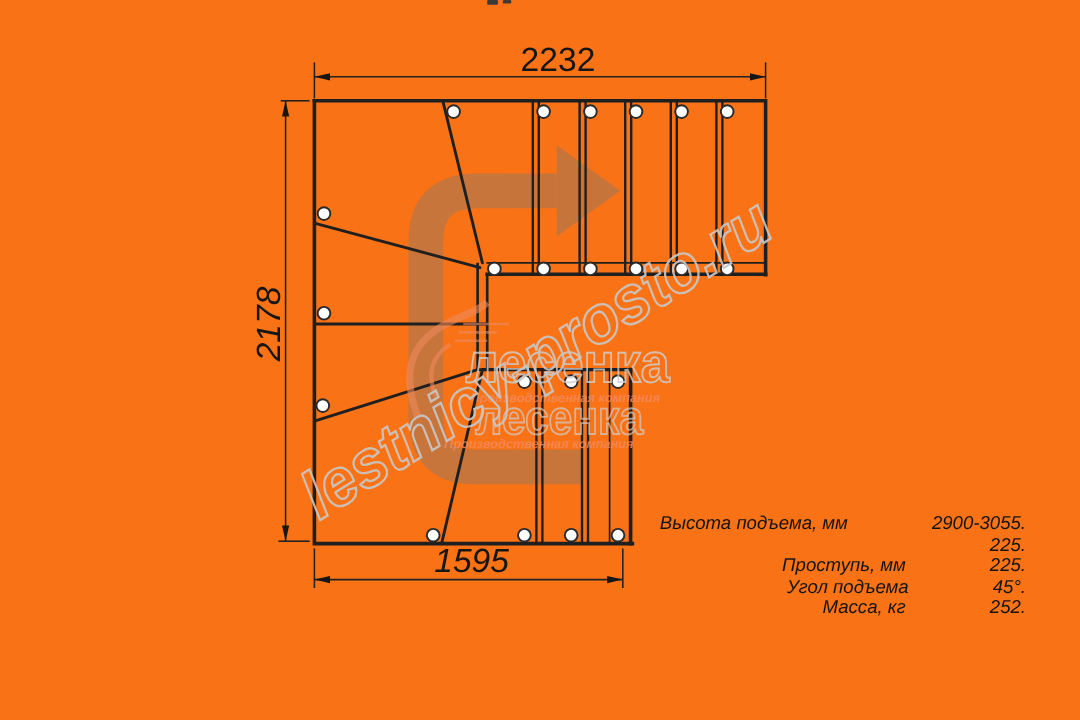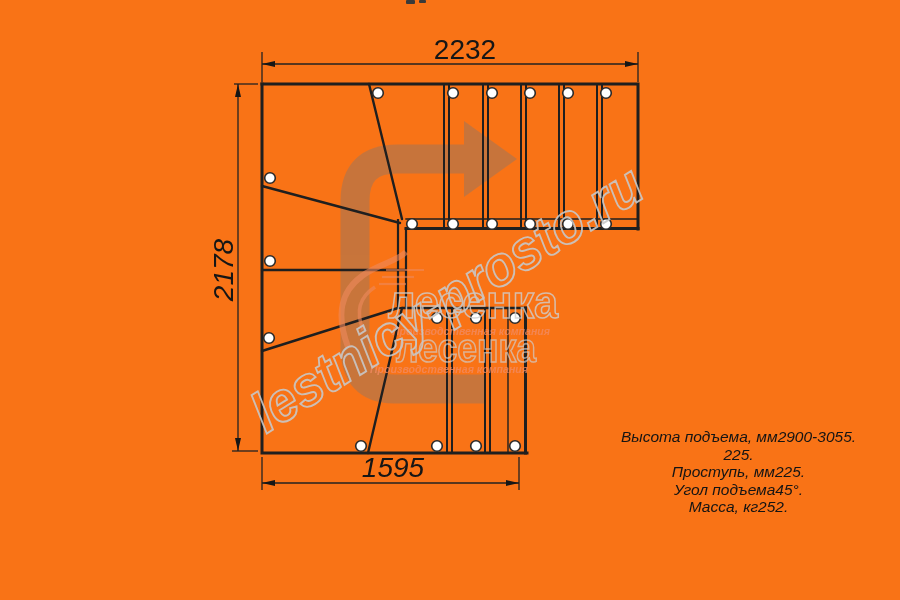--- a/index.html
+++ b/index.html
@@ -7,23 +7,23 @@
     position:relative;width:900px;height:600px;background:#f97316;overflow:hidden;
     font-family:"Liberation Sans",sans-serif;
   }
   .plan-svg{position:absolute;left:0;top:0;}
   .dim-text{font-family:"Liberation Sans",sans-serif;font-size:28px;fill:#161616;}
   .dim-italic{font-style:italic;}
   .specs{
     position:absolute;left:622px;top:428px;width:233px;
     font-style:italic;font-size:15.5px;color:#141414;
   }
-  .spec-row{display:flex;justify-content:center;line-height:17.6px;white-space:nowrap;}
+  .spec-row{display:flex;justify-content:flex-end;line-height:17.6px;white-space:nowrap;gap:28px;}
   .spec-label{text-align:left;}
-  .spec-value{text-align:right;}
+  .spec-value{text-align:right;margin-left:42px;}
   .wm-site{
     font-family:"Liberation Sans",sans-serif;font-weight:bold;font-style:italic;
     fill:none;stroke:#c8c8c8;stroke-width:1.9px;
   }
   .wm-brand{
     font-family:"Liberation Sans",sans-serif;font-weight:bold;
     fill:none;stroke:#cfcfcf;stroke-width:1.6px;
   }
   .wm-tagline{
     font-family:"Liberation Sans",sans-serif;font-style:italic;font-weight:bold;

